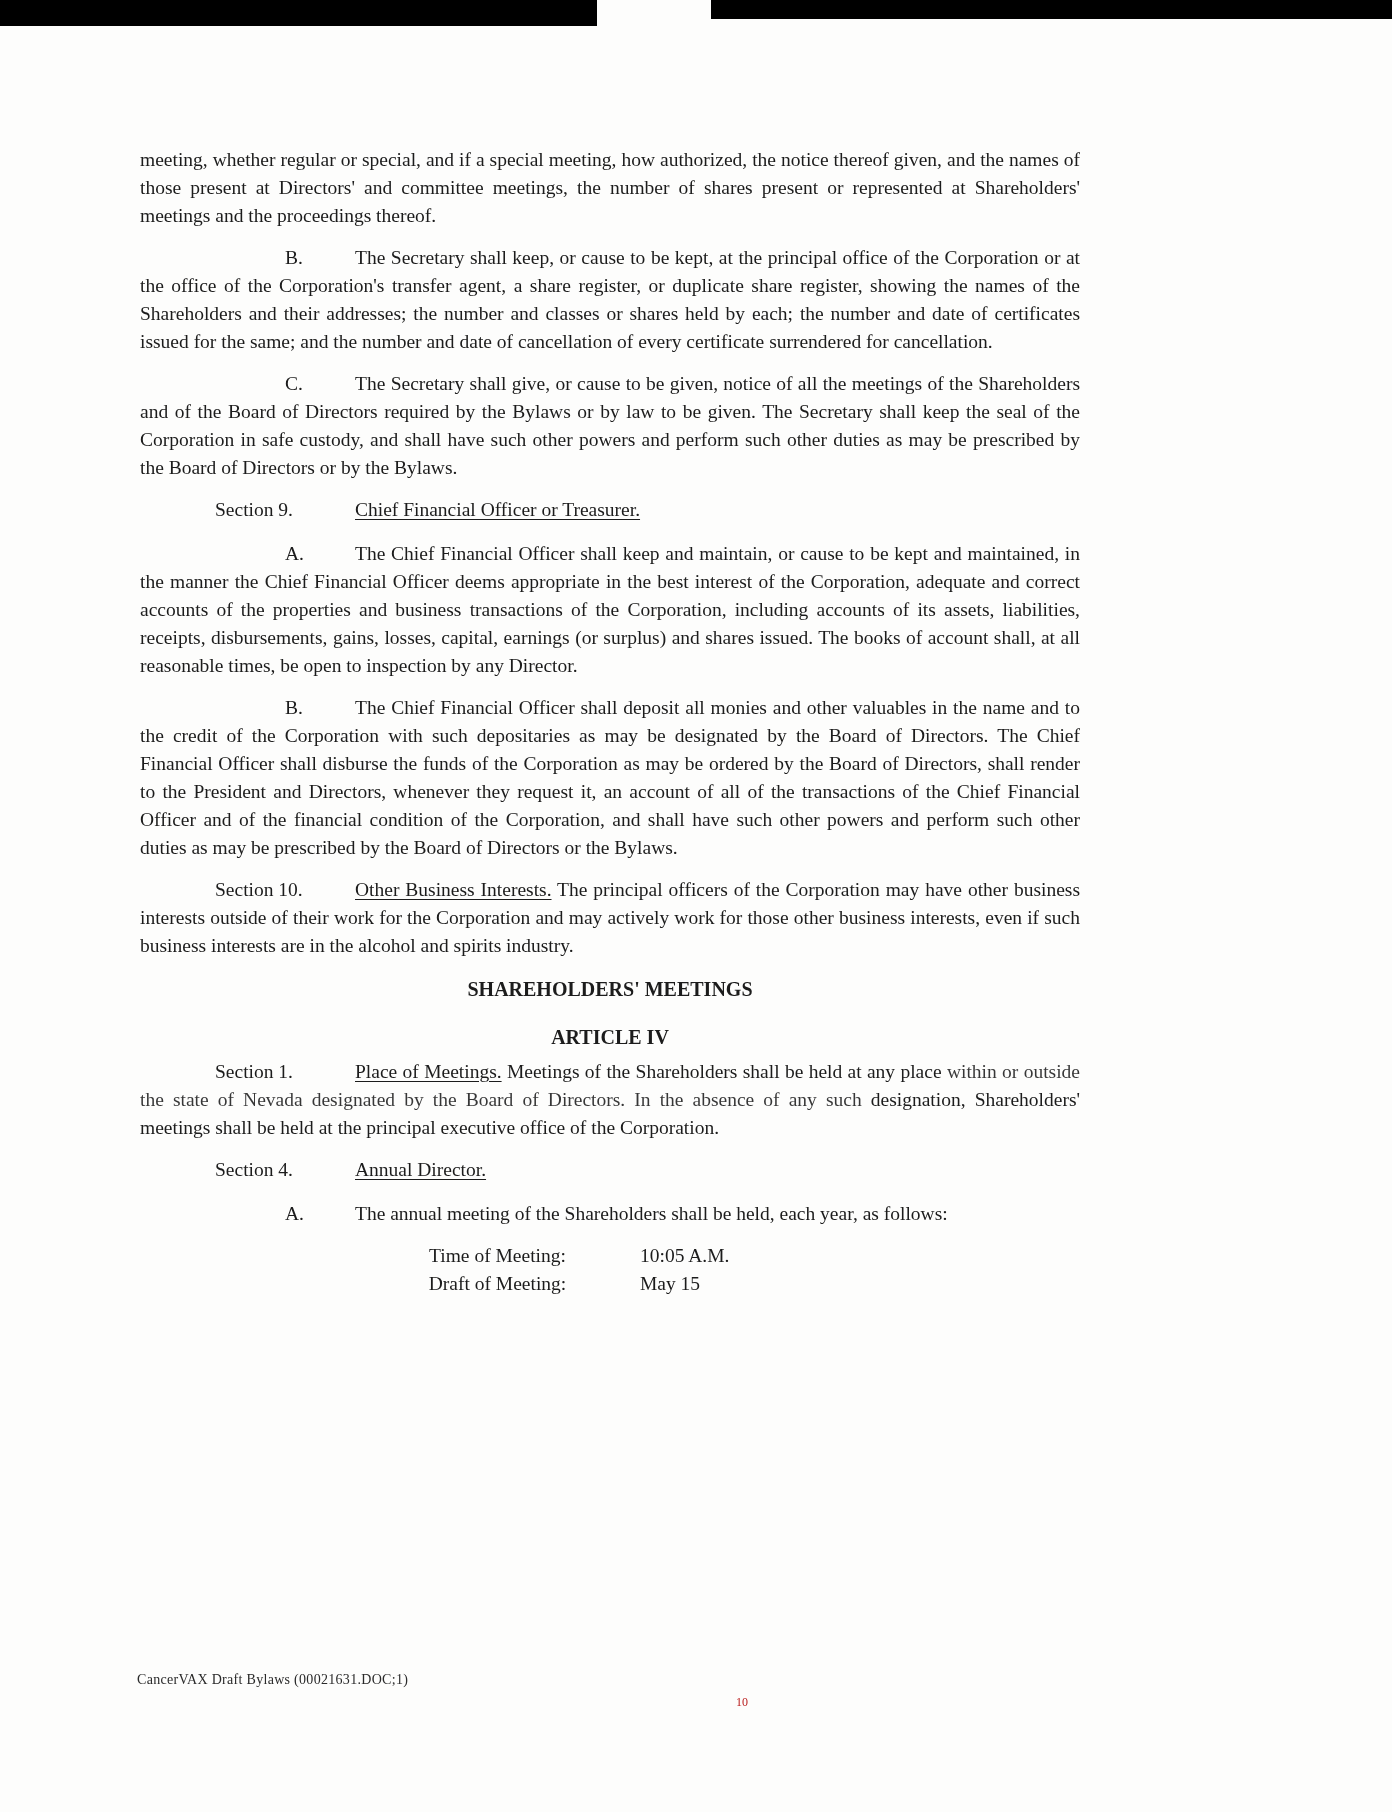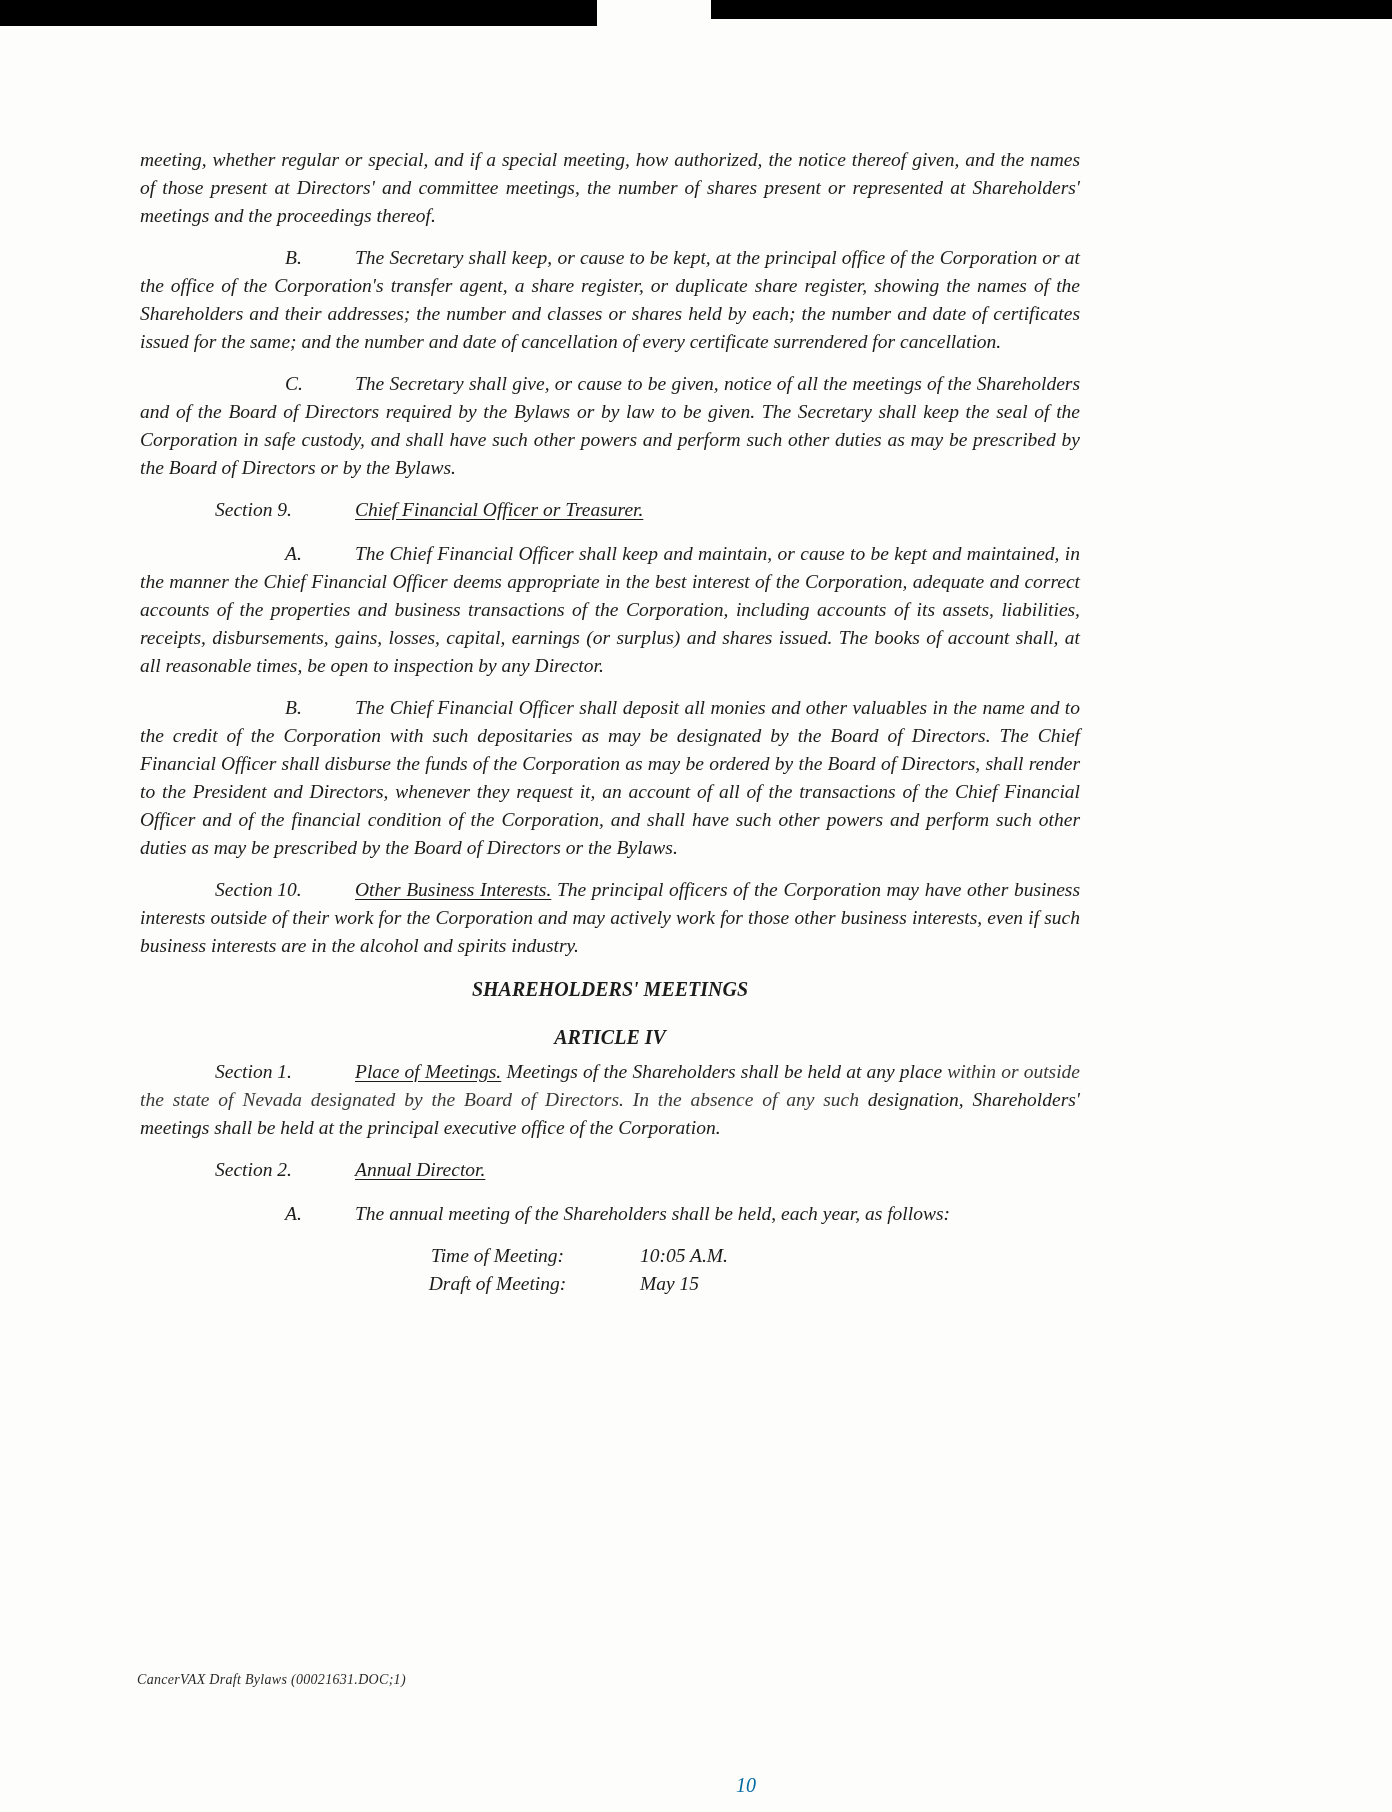--- a/index.html
+++ b/index.html
@@ -1,15 +1,15 @@
 <!DOCTYPE html>
 <html><head>
 <meta charset="utf-8">
 <style>
-  * { margin:0; padding:0; box-sizing:border-box;font-style:italic; }
+  * { margin:0; padding:0; box-sizing:border-box; }
   html,body { background:#ffffff; }
   body {
     width:1392px; height:1812px;
     position:relative; overflow:hidden;
     font-family:"Liberation Serif", serif;
     color:#1c1c1c;
     background:#fdfdfc;
   }
   .scan-bar { position:absolute; background:#000; top:0; }
   .scan-bar-left  { left:0;   width:597px; height:26px; }
@@ -42,22 +42,22 @@
 
   .meeting-table { margin:8px 0 0 215px; text-align:left; line-height:28px; }
   .meeting-row {}
   .m-label { display:inline-block; width:285px;text-align:center; }
 
   .footer-left {
     position:absolute; left:137px; top:1672px;
     font-size:14px; letter-spacing:0.3px; color:#2a2a2a;
   }
   .footer-page {
-    position:absolute; left:736px; top:1774px;
-    font-size:20px; color:#0369a1;
+    position:absolute; left:736px; top:1695px;
+    font-size:12px; color:#b91c1c;
   }
 </style>
 </head>
 <body>
 
 <div>
 
   <div class="scan-bar scan-bar-left"></div>
   <div class="scan-bar scan-bar-right"></div>
 
@@ -75,21 +75,21 @@
 
     <p class="para-letter"><span class="letter-label">B.</span><span>The Chief Financial Officer shall deposit all monies and other valuables in the name and to the credit of the Corporation with such depositaries as may be designated by the Board of Directors.  The Chief Financial Officer shall disburse the funds of the Corporation as may be ordered by the Board of Directors, shall render to the President and Directors, whenever they request it, an account of all of the transactions of the Chief Financial Officer and of the financial condition of the Corporation, and shall have such other powers and perform such other duties as may be prescribed by the Board of Directors or the Bylaws.</span></p>
 
     <p class="para-section"><span class="section-label">Section 10.</span><span class="underline">Other Business Interests.</span> <span>The principal officers of the Corporation may have other business interests outside of their work for the Corporation and may actively work for those other business interests, even if such business interests are in the alcohol and spirits industry.</span></p>
 
     <p class="article-head article-title">SHAREHOLDERS' MEETINGS</p>
     <p class="article-head">ARTICLE IV</p>
 
     <p class="para-section"><span class="section-label">Section 1.</span><span class="underline">Place of Meetings.</span> <span>Meetings of the Shareholders shall be held at any place</span> <span class="degraded">within or outside the state of Nevada designated by the Board of Directors.  In the absence of any such</span> <span>designation, Shareholders' meetings shall be held at the principal executive office of the Corporation.</span></p>
 
-    <p class="para-section heading-gap"><span class="section-label">Section 2.</span><span class="underline">Annual Director.</span></p>
+    <p class="para-section heading-gap"><span class="section-label">Section 4.</span><span class="underline">Annual Director.</span></p>
 
     <p class="para-letter"><span class="letter-label">A.</span><span>The annual meeting of the Shareholders shall be held, each year, as follows:</span></p>
 
     <div class="meeting-table">
       <div class="meeting-row"><span class="m-label">Time of Meeting:</span><span>10:05 A.M.</span></div>
       <div class="meeting-row"><span class="m-label">Draft of Meeting:</span><span>May 15</span></div>
     </div>
 
   </div>
 

